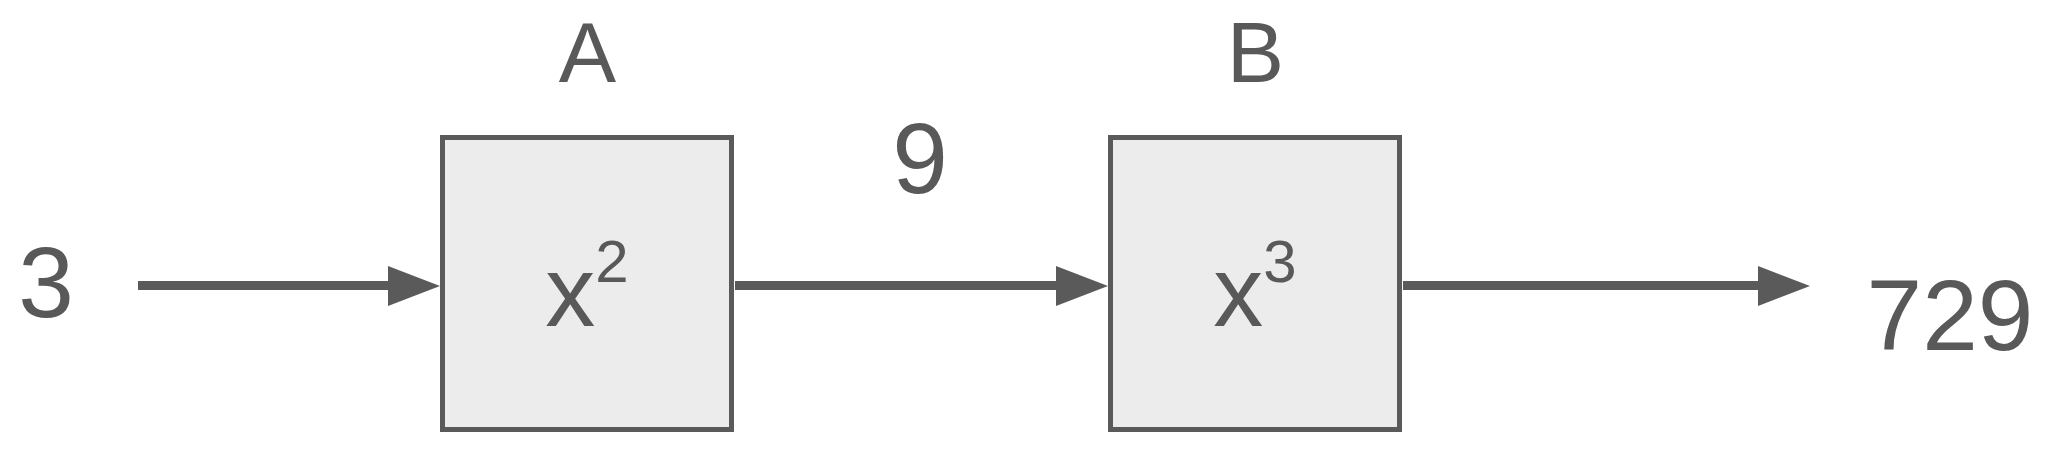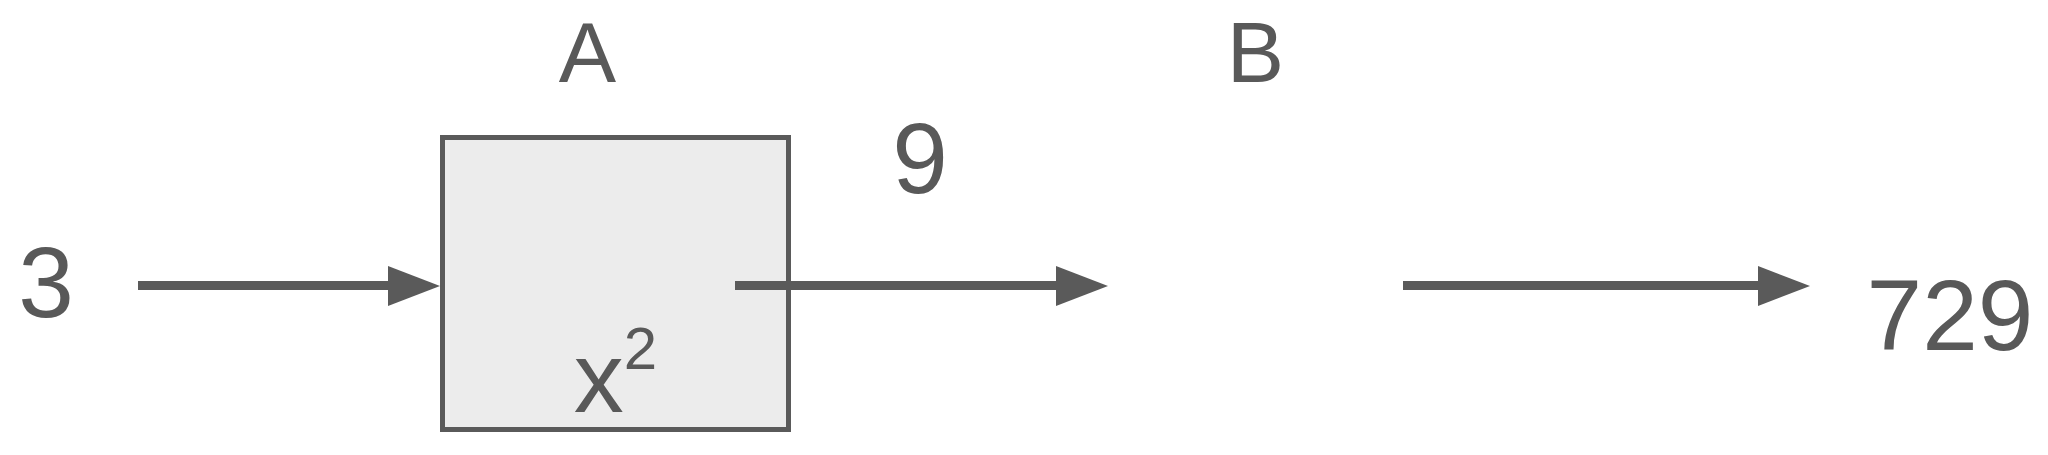--- a/index.html
+++ b/index.html
@@ -68,27 +68,27 @@
     padding-top: 9px;
     text-align: center;
     font-size: 86px;
     line-height: 86px;
     color: var(--text, #595959);
   }
   .machine-box {
     position: absolute;
     left: 0;
     top: 135px;
-    width: 351px;
+    width: 294px;
     height: 297px;
     box-sizing: border-box;
     background: var(--box-fill, #ececec);
     border: 5px solid var(--stroke, #5a5a5a);
     display: flex;
-    align-items: flex-end;
+    align-items: center;
     justify-content: center;
   }
   .fn {
     font-size: 100px;
     line-height: 100px;
     padding-top: 14px;
     color: var(--text, #595959);
     white-space: nowrap;
   }
   .fn sup {
@@ -120,20 +120,23 @@
 
   <div class="value value-mid">9</div>
 
   <div class="arrow arrow-transfer">
     <span class="shaft"></span>
     <span class="head"></span>
   </div>
 
   <div class="machine machine-b">
     <div class="machine-label">B</div>
+    <div class="machine-box">
+      <span class="fn"><span>x</span><sup>3</sup></span>
+    </div>
   </div>
 
   <div class="arrow arrow-output">
     <span class="shaft"></span>
     <span class="head"></span>
   </div>
 
   <div class="value value-output">729</div>
 
 </div>

